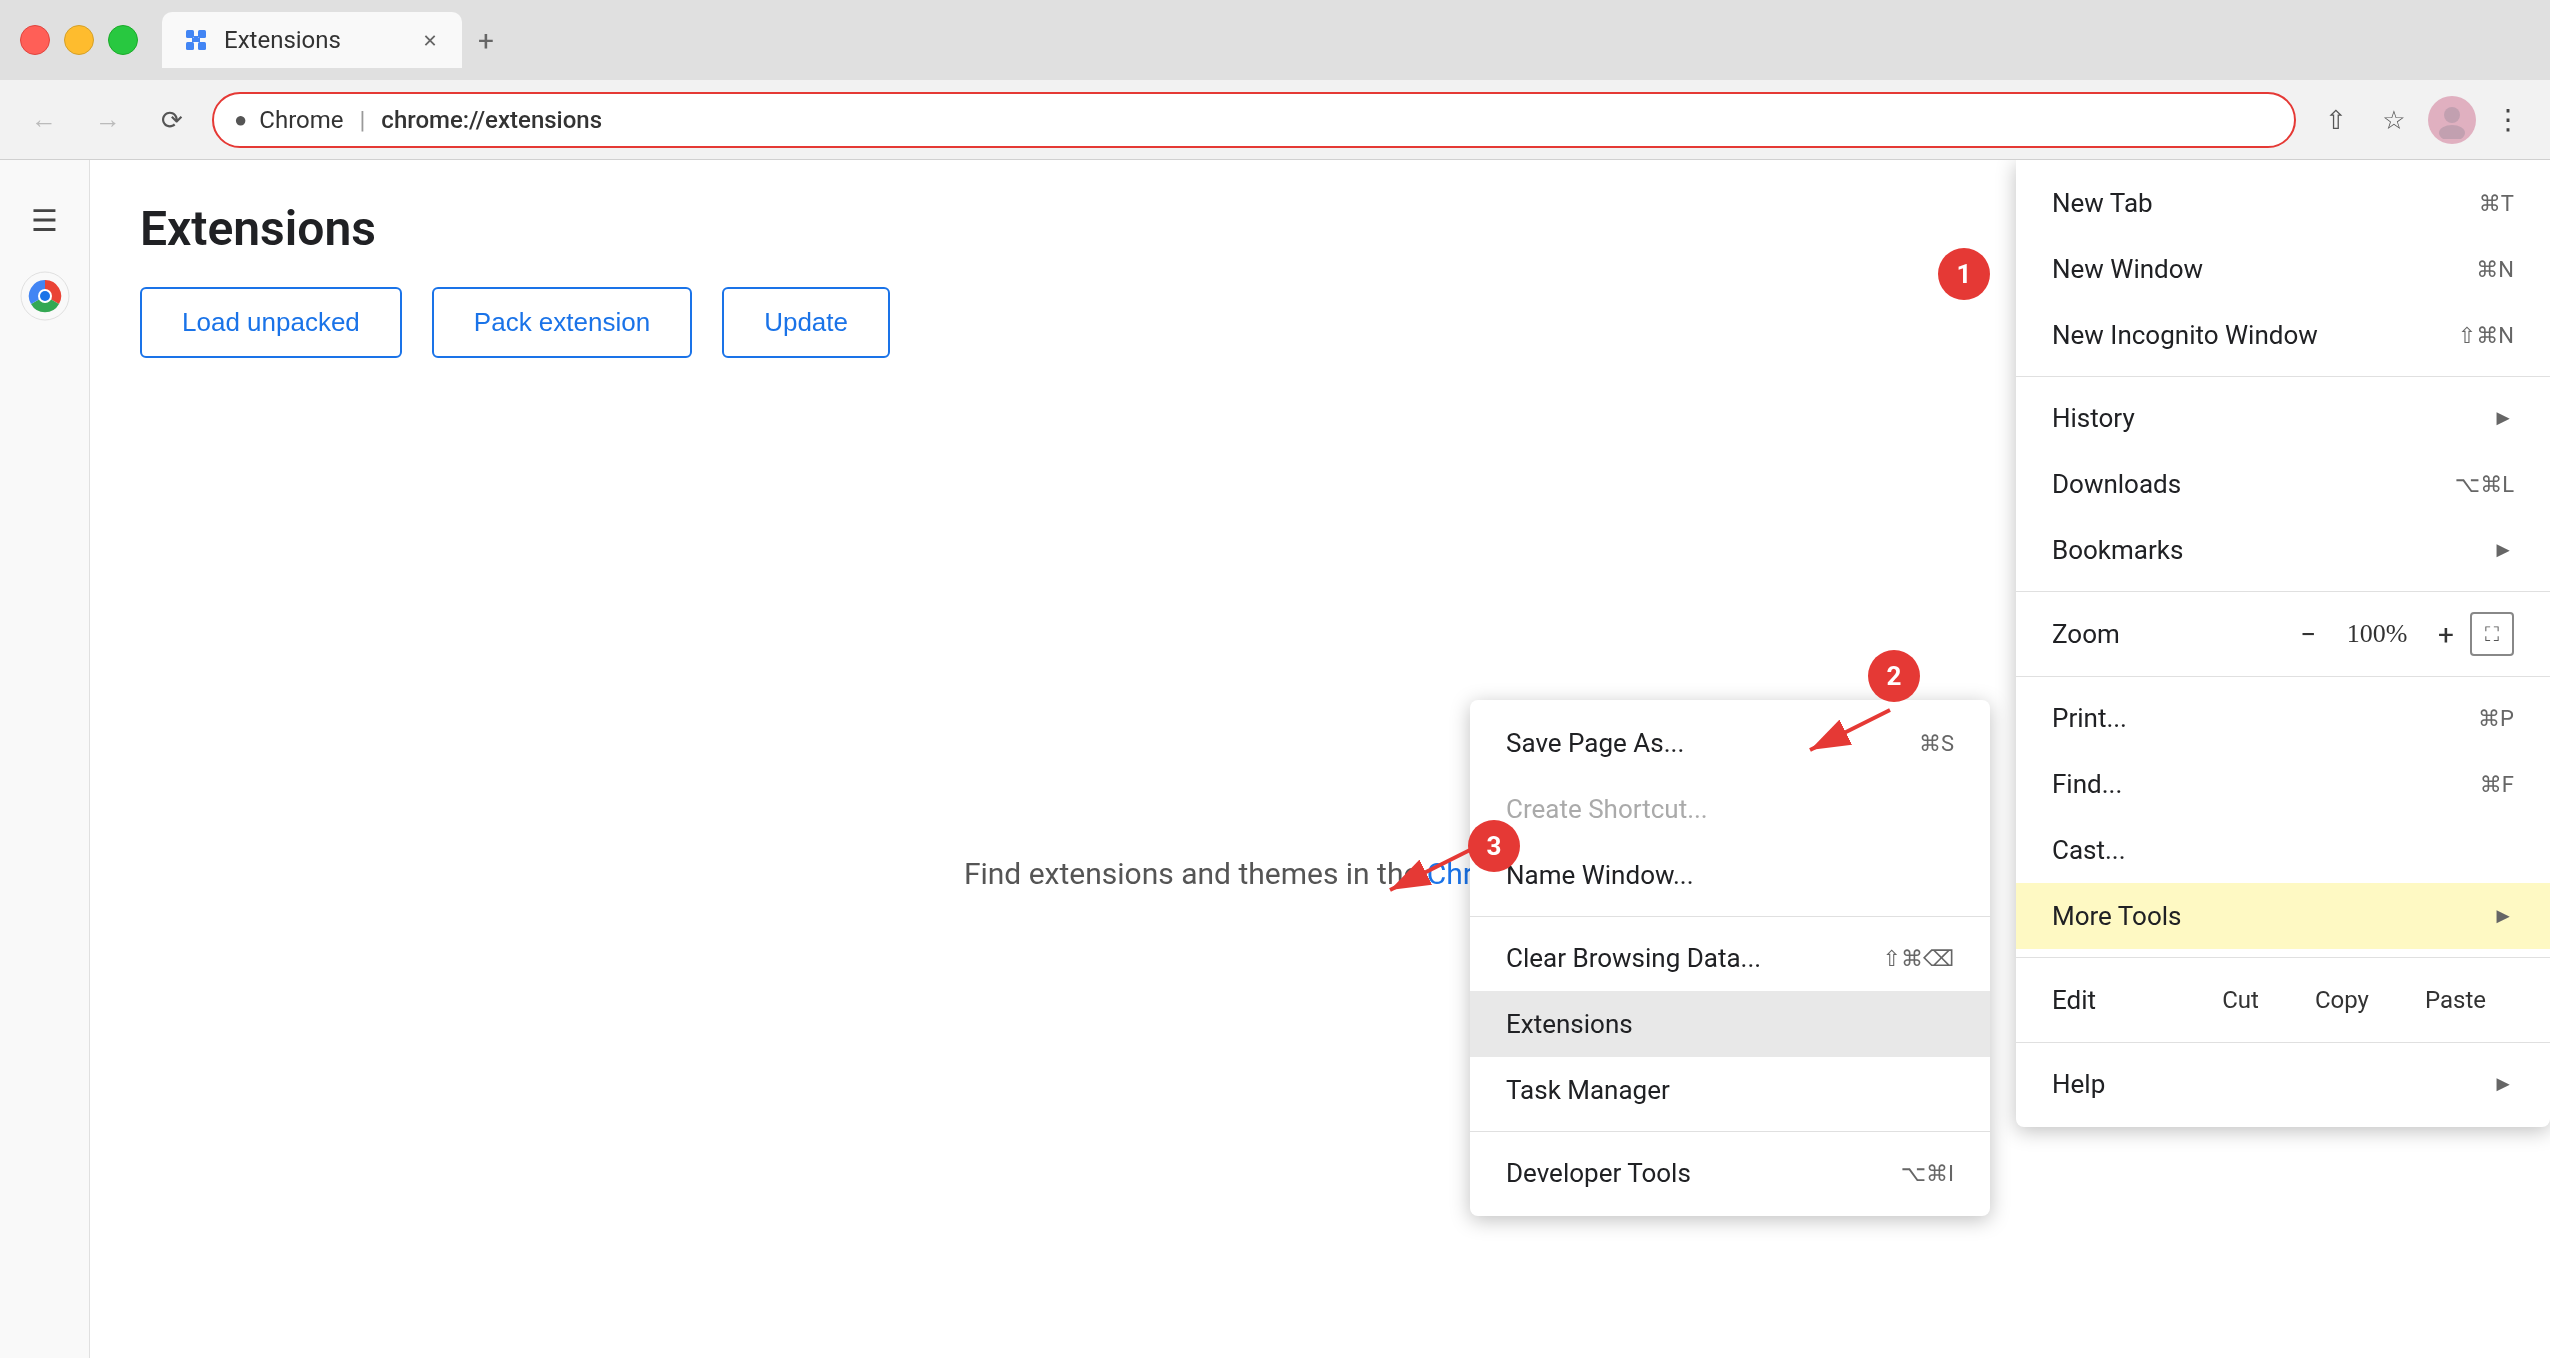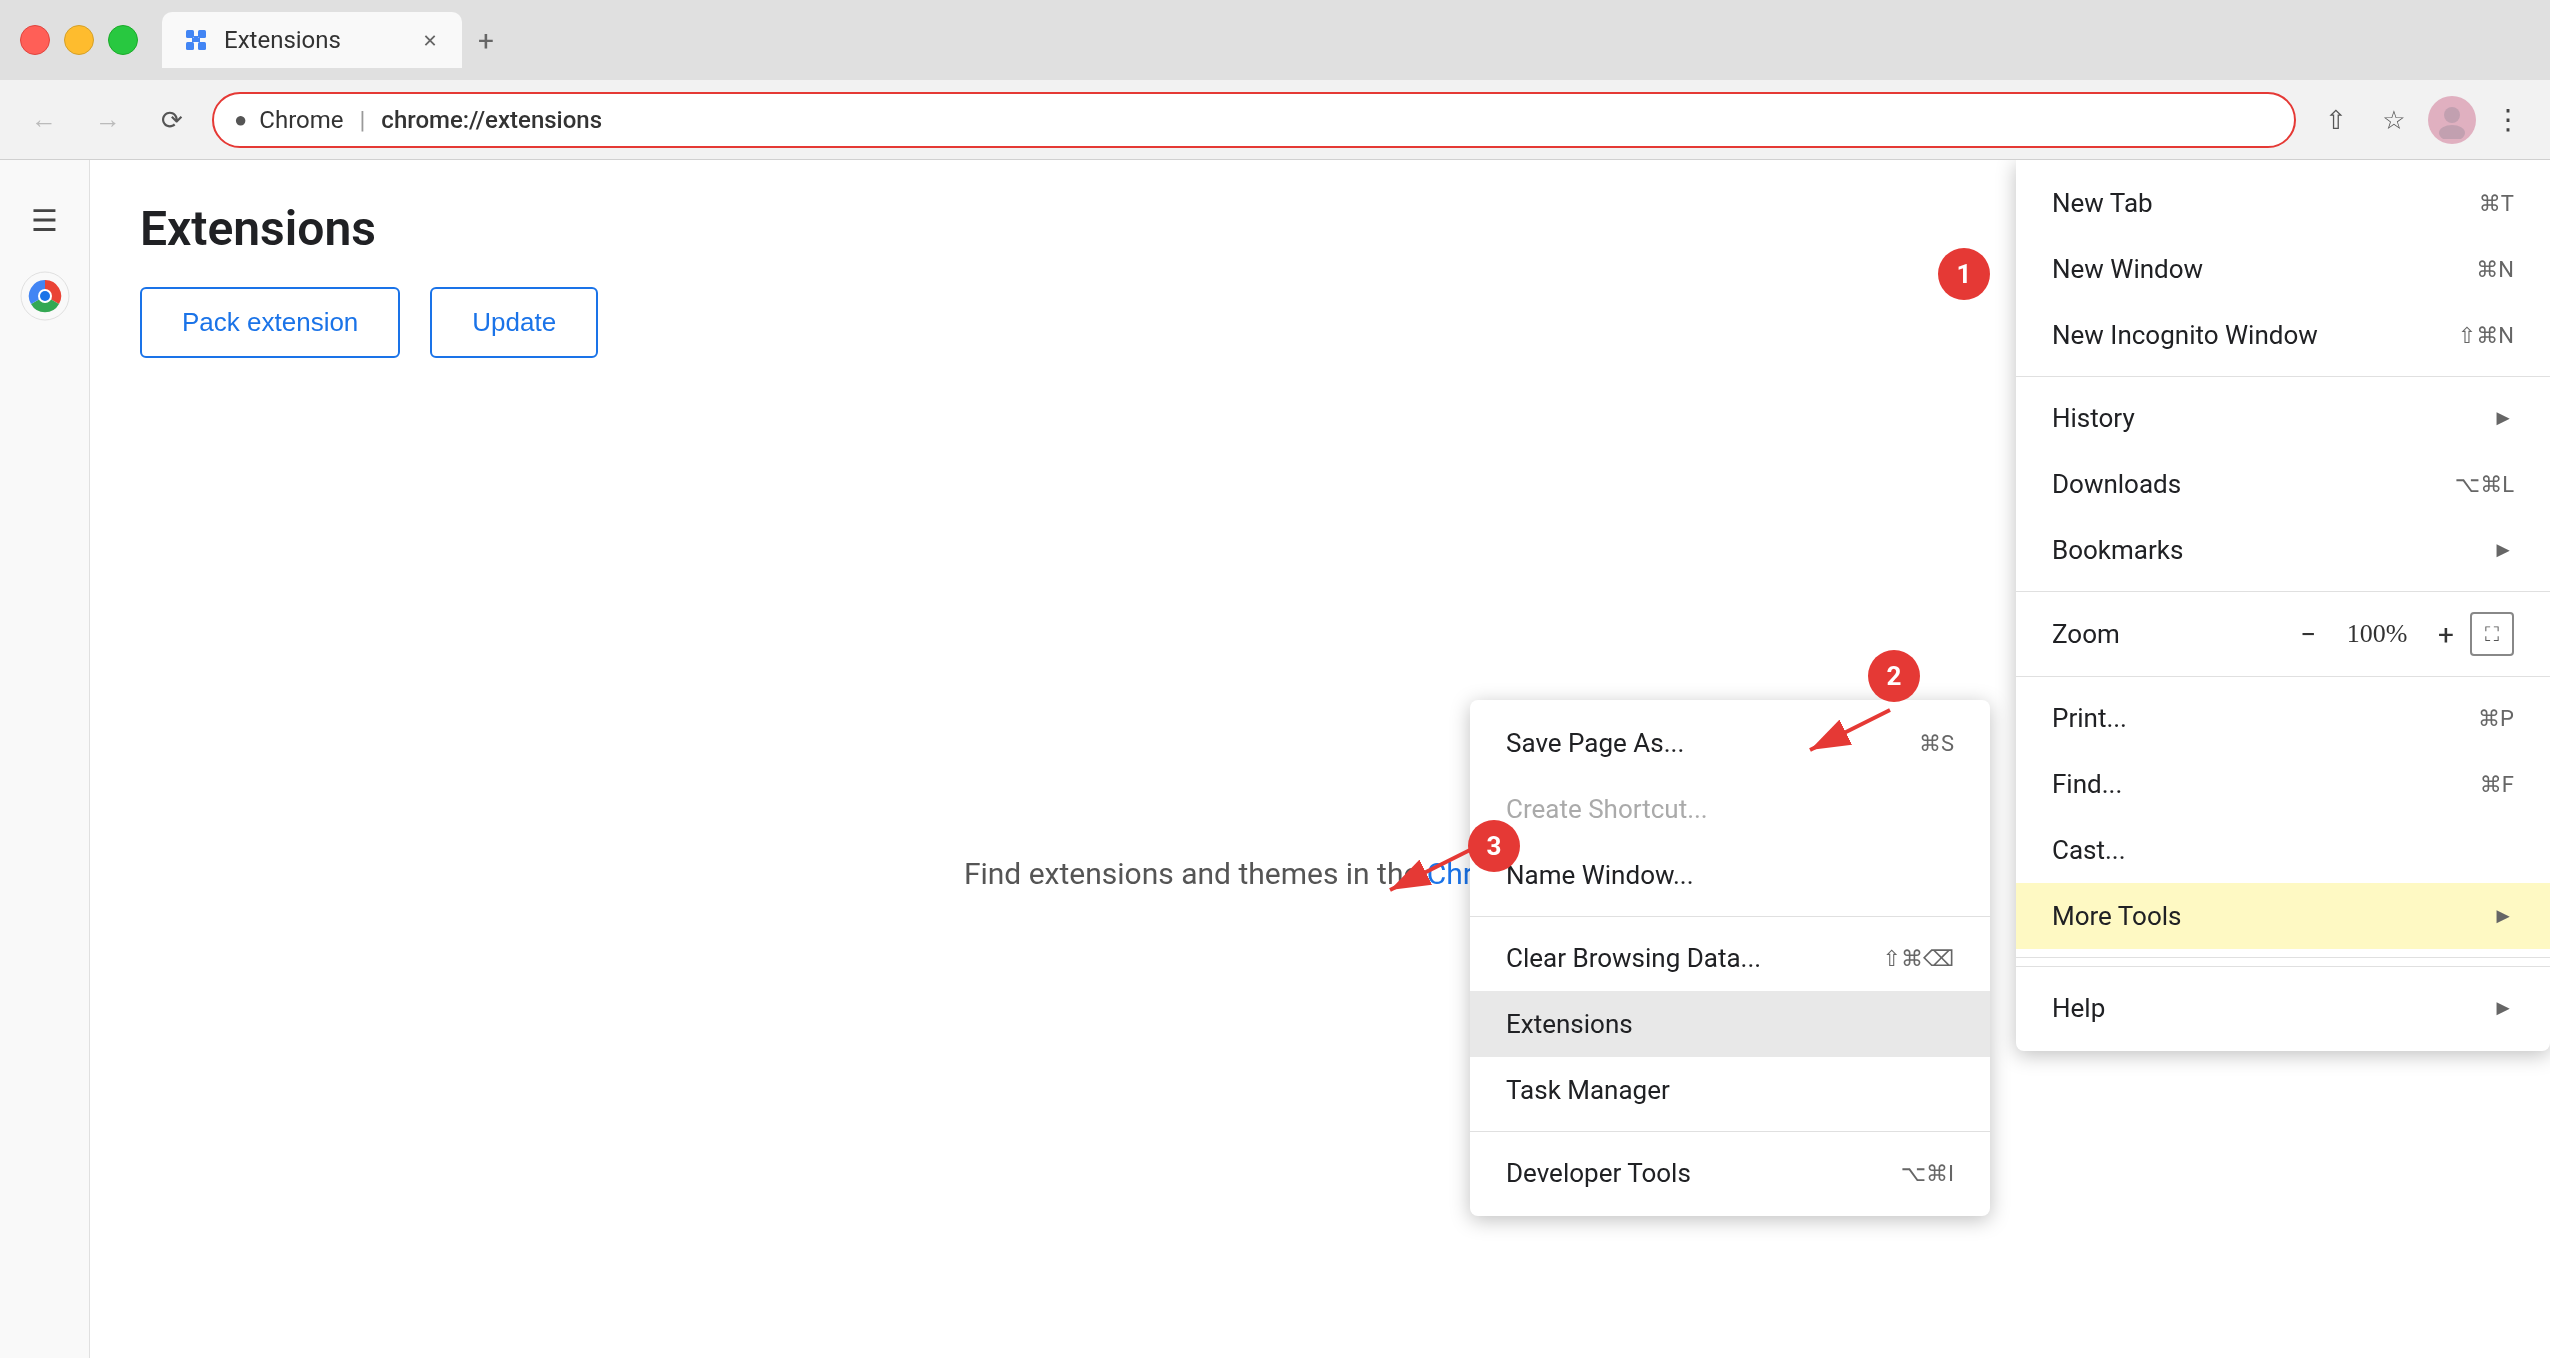--- a/index.html
+++ b/index.html
@@ -549,20 +549,21 @@
 
     <div class="main-area">
       <div class="extensions-header">
         <h1 class="extensions-title">Extensions</h1>
         <div class="search-bar">
           <span class="search-icon">🔍</span>
           <input class="search-input" type="text" placeholder="Search extensions" style="">
         </div>
       </div>
       <div class="action-buttons">
+        <button class="action-btn">Load unpacked</button>
         <button class="action-btn">Pack extension</button>
         <button class="action-btn">Update</button>
       </div>
       <div class="empty-state">
         <p class="empty-text">
           <span>Find extensions and themes in the </span><a href="#" class="chrome-store-link">Chrome Web Store</a>
         </p>
       </div>
     </div>
 
@@ -630,20 +631,26 @@
         <span>Cast...</span>
       </div>
 
       <div class="menu-item highlighted">
         <span>More Tools</span>
         <span class="menu-arrow">►</span>
       </div>
 
       <div class="menu-divider"></div>
 
+      <div class="edit-row">
+        <span class="edit-label">Edit</span>
+        <div class="edit-btn">Cut</div>
+        <div class="edit-btn">Copy</div>
+        <div class="edit-btn">Paste</div>
+      </div>
 
       <div class="menu-divider"></div>
 
 
       <div class="menu-item">
         <span>Help</span>
         <span class="menu-arrow">►</span>
       </div>
     </div>
 

